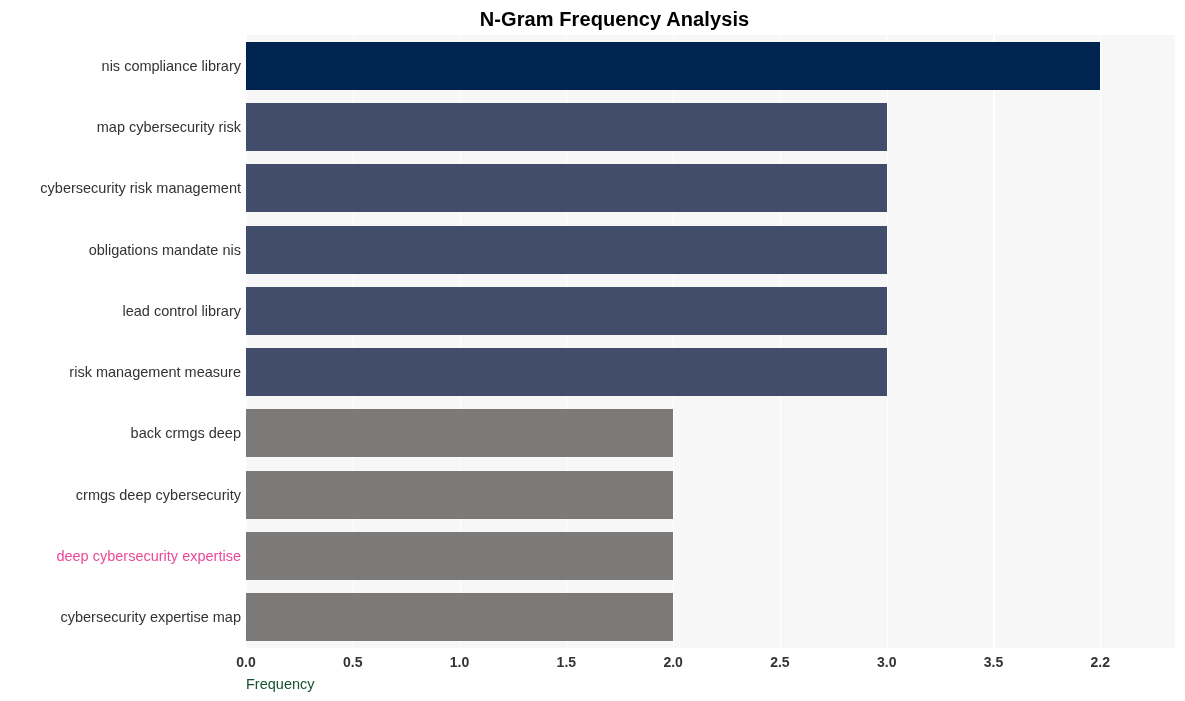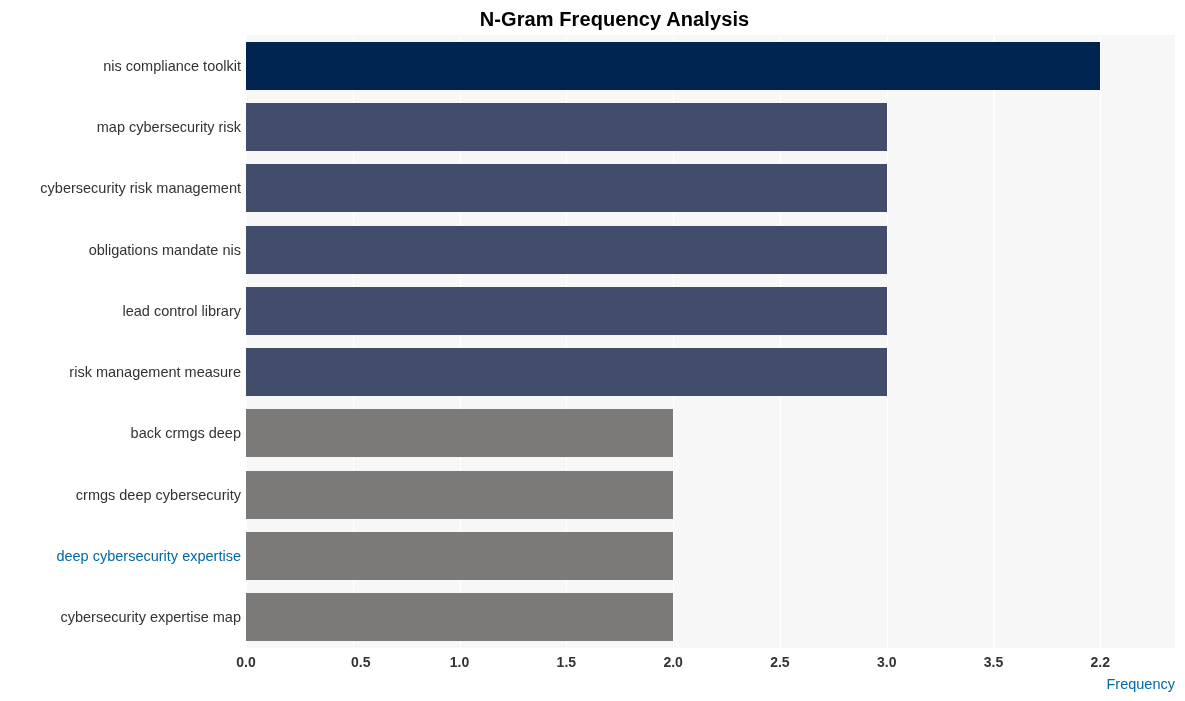--- a/index.html
+++ b/index.html
@@ -113,23 +113,23 @@
     line-height: 20px;
     white-space: nowrap;
     font-weight: bold;
   }
 
   #x-axis-title {
     position: absolute;
     left: 246px;
     top: 674px;
     width: 929px;
-    text-align: right;
+    text-align: left;
     font-size: 14.5px;
-    color: #0369a1;
+    color: #14532d;
     line-height: 20px;
   }
 </style>
 </head>
 <body>
 
 <div id="chart-figure" style="background: rgb(255, 255, 255);">
 
   <div id="chart-title" style="color: rgb(0, 0, 0);">N-Gram Frequency Analysis</div>
 
@@ -153,35 +153,35 @@
         <div class="bar" title="lead control library: 3" style="width: 640.69px; top: 251.85px; background: rgb(66, 76, 107);"></div>
         <div class="bar" title="risk management measure: 3" style="width: 640.69px; top: 313.15px; background: rgb(66, 76, 107);"></div>
         <div class="bar" title="back crmgs deep: 2" style="width: 427.126px; top: 374.45px; background: rgb(123, 122, 120);"></div>
         <div class="bar" title="crmgs deep cybersecurity: 2" style="width: 427.126px; top: 435.75px; background: rgb(123, 122, 120);"></div>
         <div class="bar" title="deep cybersecurity expertise: 2" style="width: 427.126px; top: 497.05px; background: rgb(123, 122, 120);"></div>
         <div class="bar" title="cybersecurity expertise map: 2" style="width: 427.126px; top: 558.35px; background: rgb(123, 122, 120);"></div>
       </div>
   </div>
 
   <div id="y-axis-labels">
-      <div class="y-tick-label" style="top: 21.65px; color: rgb(51, 51, 51);">nis compliance toolkit</div>
+      <div class="y-tick-label" style="top: 21.65px; color: rgb(51, 51, 51);">nis compliance library</div>
       <div class="y-tick-label" style="top: 144.25px; color: rgb(51, 51, 51);">cybersecurity risk management</div>
       <div class="y-tick-label" style="top: 82.95px; color: rgb(51, 51, 51);">map cybersecurity risk</div>
       <div class="y-tick-label" style="top: 205.55px; color: rgb(51, 51, 51);">obligations mandate nis</div>
       <div class="y-tick-label" style="top: 266.85px; color: rgb(51, 51, 51);">lead control library</div>
       <div class="y-tick-label" style="top: 328.15px; color: rgb(51, 51, 51);">risk management measure</div>
       <div class="y-tick-label" style="top: 389.45px; color: rgb(51, 51, 51);">back crmgs deep</div>
       <div class="y-tick-label" style="top: 450.75px; color: rgb(51, 51, 51); padding-left: 12px;">crmgs deep cybersecurity</div>
-      <div class="y-tick-label" style="top: 512.05px; color: #0369a1;">deep cybersecurity expertise</div>
+      <div class="y-tick-label" style="top: 512.05px; color: #ec4899;">deep cybersecurity expertise</div>
       <div class="y-tick-label" style="top: 573.35px; color: rgb(51, 51, 51);">cybersecurity expertise map</div>
     </div>
 
   <div id="x-axis-labels">
       <div class="x-tick-label" style="left: 0px; color: rgb(51, 51, 51);">0.0</div>
-      <div class="x-tick-label" style="left: 106.782px; color: rgb(51, 51, 51); margin-left: 8px;">0.5</div>
+      <div class="x-tick-label" style="left: 106.782px; color: rgb(51, 51, 51);">0.5</div>
       <div class="x-tick-label" style="left: 213.563px; color: rgb(51, 51, 51);">1.0</div>
       <div class="x-tick-label" style="left: 320.345px; color: rgb(51, 51, 51);">1.5</div>
       <div class="x-tick-label" style="left: 427.126px; color: rgb(51, 51, 51);">2.0</div>
       <div class="x-tick-label" style="left: 533.908px; color: rgb(51, 51, 51);">2.5</div>
       <div class="x-tick-label" style="left: 640.69px; color: rgb(51, 51, 51);">3.0</div>
       <div class="x-tick-label" style="left: 747.471px; color: rgb(51, 51, 51);">3.5</div>
       <div class="x-tick-label" style="left: 854.253px; color: rgb(51, 51, 51);">2.2</div>
     </div>
 
   <div id="x-axis-title">Frequency</div>

